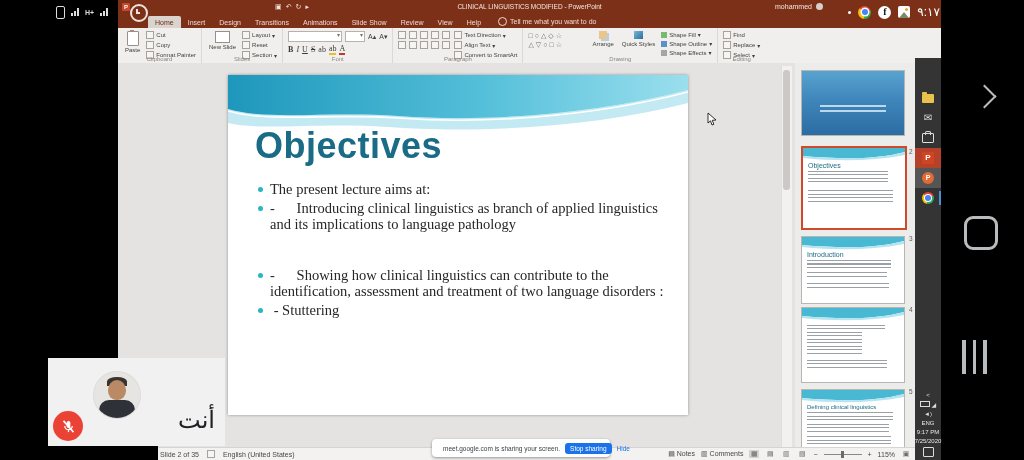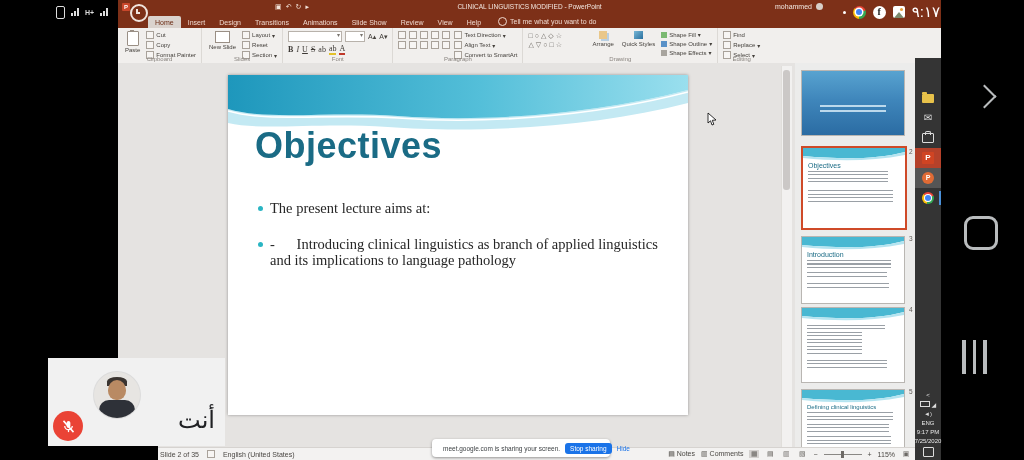--- a/index.html
+++ b/index.html
@@ -23,21 +23,21 @@
   .p-right{right:84px;top:3px;display:flex;align-items:center;gap:7px;z-index:9;}
   .dot{width:3px;height:3px;border-radius:50%;background:#fff;}
   .chrome{width:13px;height:13px;border-radius:50%;position:relative;
     background:conic-gradient(from -50deg,#ea4335 0 33%,#34a853 0 66%,#fbbc05 0 100%);}
   .chrome:after{content:"";position:absolute;inset:3.5px;background:#4285f4;border-radius:50%;box-shadow:0 0 0 1.5px #fff;}
   .fb{width:13px;height:13px;border-radius:50%;background:#fff;color:#1b1b1b;
       font:bold 10px/12px "Liberation Serif",serif;text-align:center;}
   .gal{width:12px;height:12px;border-radius:2px;background:#fff;position:relative;overflow:hidden;}
   .gal:before{content:"";position:absolute;right:2px;top:2px;width:3px;height:3px;border-radius:50%;background:#e8a33d;}
   .gal:after{content:"";position:absolute;left:1px;bottom:0;border-left:5px solid transparent;border-right:5px solid transparent;border-bottom:6px solid #7b8a6d;}
-  .p-clock{color:#fff;font-size:15px;line-height:18px;}
+  .p-clock{color:#fff;font-size:12px;line-height:18px;}
 
   
   .nav-back{left:976px;top:88px;width:15px;height:15px;border-top:2.5px solid #b9bcbe;border-right:2.5px solid #b9bcbe;transform:rotate(45deg);z-index:3;}
   .nav-home{left:964px;top:216px;width:28px;height:28px;border:3px solid #b9bcbe;border-radius:9px;z-index:3;}
   .nav-rec{left:962px;top:340px;display:flex;gap:7px;z-index:3;}
   .nav-rec i{display:block;width:3.5px;height:34px;background:#b9bcbe;}
 
   
   .pp{left:118px;top:0;width:823px;height:460px;background:#e5e3e1;z-index:1;}
   .titlebar{position:absolute;left:0;top:0;right:0;height:13px;background:#7d3018;display:flex;align-items:center;}
@@ -72,21 +72,21 @@
   .arr-ic{width:8px;height:8px;background:#e9c78a;box-shadow:2px 2px 0 #b8cfe3;margin-bottom:1px;}
   .qs-ic{width:9px;height:8px;background:linear-gradient(135deg,#77b7d6,#2a6f9e);margin-bottom:1px;}
   .chip{width:6px;height:6px;display:inline-block;flex:none;}
 
   .workarea{position:absolute;left:0;top:63px;right:0;bottom:12px;background:#e5e3e1;overflow:hidden;}
 
   
   .canvas{position:absolute;left:110px;top:12px;width:460px;height:340px;background:#fff;box-shadow:0 0 3px rgba(0,0,0,.35);}
   .slide-title{position:absolute;top:50px;left:27px;font-size:36px;font-weight:600;color:#1a6b85;letter-spacing:.5px;}
   .bullets{position:absolute;top:106px;left:30px;right:14px;margin:0;padding:0;list-style:none;}
-  .bullets li{display:flex;gap:7px;margin-bottom:2px;font-family:"Liberation Serif",serif;font-size:14.5px;line-height:16.5px;color:#262626;margin-top:19px;}
+  .bullets li{display:flex;gap:7px;margin-bottom:2px;font-family:"Liberation Serif",serif;font-size:14.5px;line-height:16.5px;color:#262626;}
   .bullets .bdot{flex:none;width:5px;height:5px;border-radius:50%;background:#2ab5c3;margin-top:6px;}
   .bullets .btext{white-space:pre-wrap;}
   .gap-before{margin-top:34px !important;}
 
   
   .vscroll{position:absolute;left:663px;top:3px;width:10px;bottom:0;background:#f2f1f0;border-left:1px solid #e0deda;}
   .vthumb{position:absolute;left:1px;top:4px;width:7px;height:120px;background:#cbc8c6;border-radius:3px;}
   .panel{position:absolute;left:677px;top:0;width:146px;bottom:0;background:#ececeb;overflow:hidden;}
   .thumb{position:absolute;left:6px;width:102px;background:#fff;border:1px solid #b9b6b2;overflow:hidden;}
   .thumb.sel{border:2px solid #cf4a28;}
@@ -362,20 +362,28 @@
         <div class="slide-title">Objectives</div>
         <ul class="bullets">
           <li>
               <span class="bdot"></span>
               <span class="btext">The present lecture aims at:</span>
             </li>
           <li>
               <span class="bdot"></span>
               <span class="btext">-      Introducing clinical linguistics as branch of applied linguistics and its implications to language pathology</span>
             </li>
+          <li class="gap-before">
+              <span class="bdot"></span>
+              <span class="btext">-      Showing how clinical linguistics can contribute to the identification, assessment and treatment of two language disorders :</span>
+            </li>
+          <li>
+              <span class="bdot"></span>
+              <span class="btext"> - Stuttering</span>
+            </li>
         </ul>
       </div>
 
       <div class="vscroll">
           <div class="vthumb"></div>
         </div>
 
       <div class="panel">
         <div class="thumb t1" style="top:7px;height:64px;">
           <div class="tl" style="margin-top:34px;"></div>

